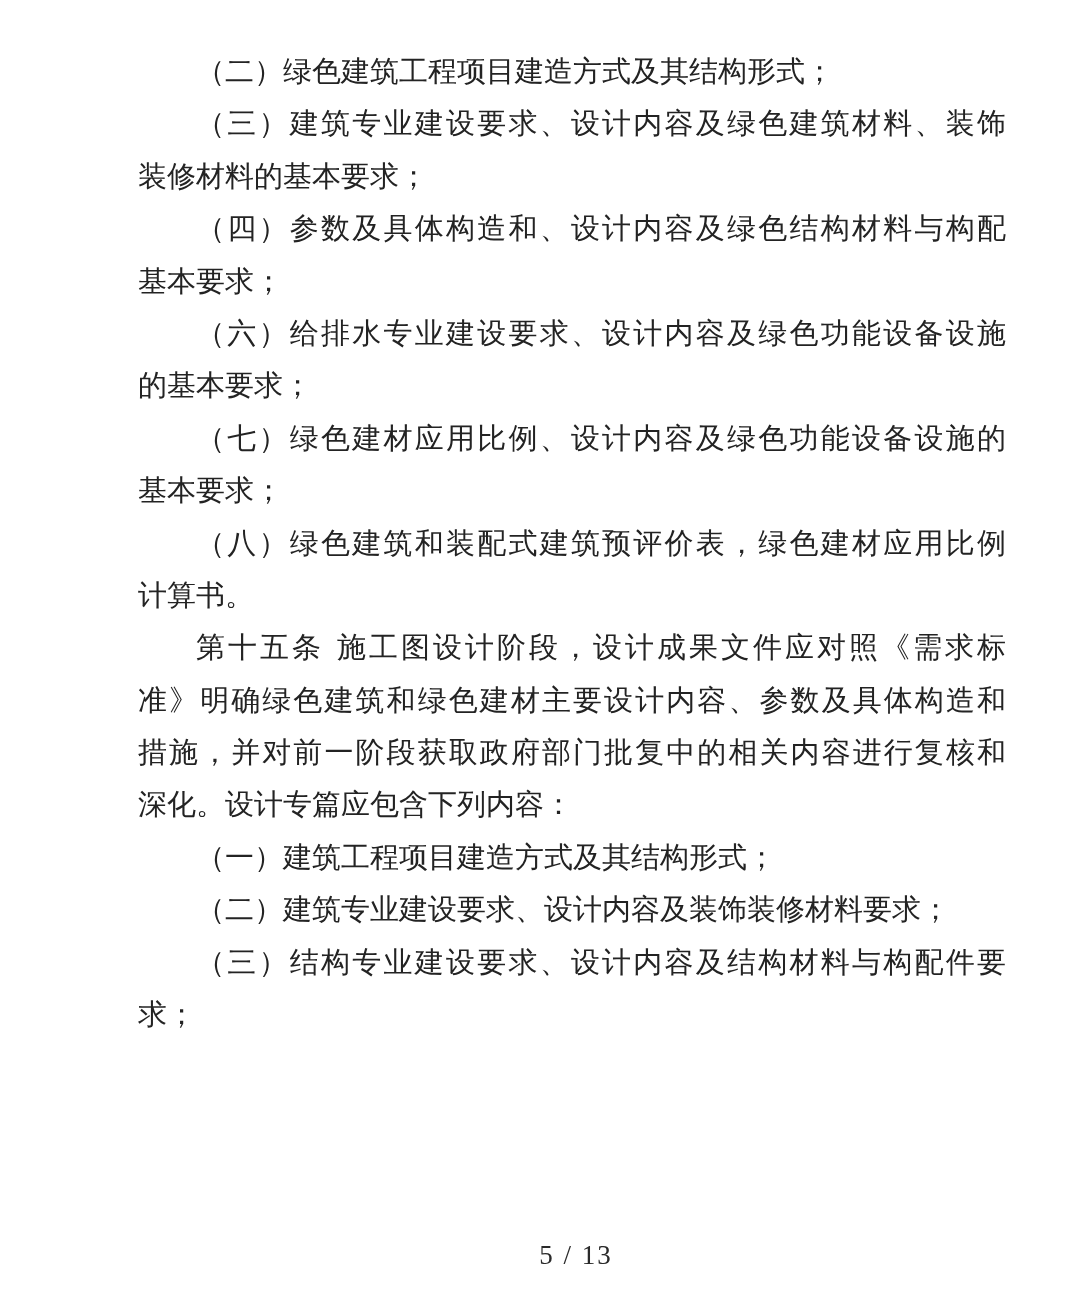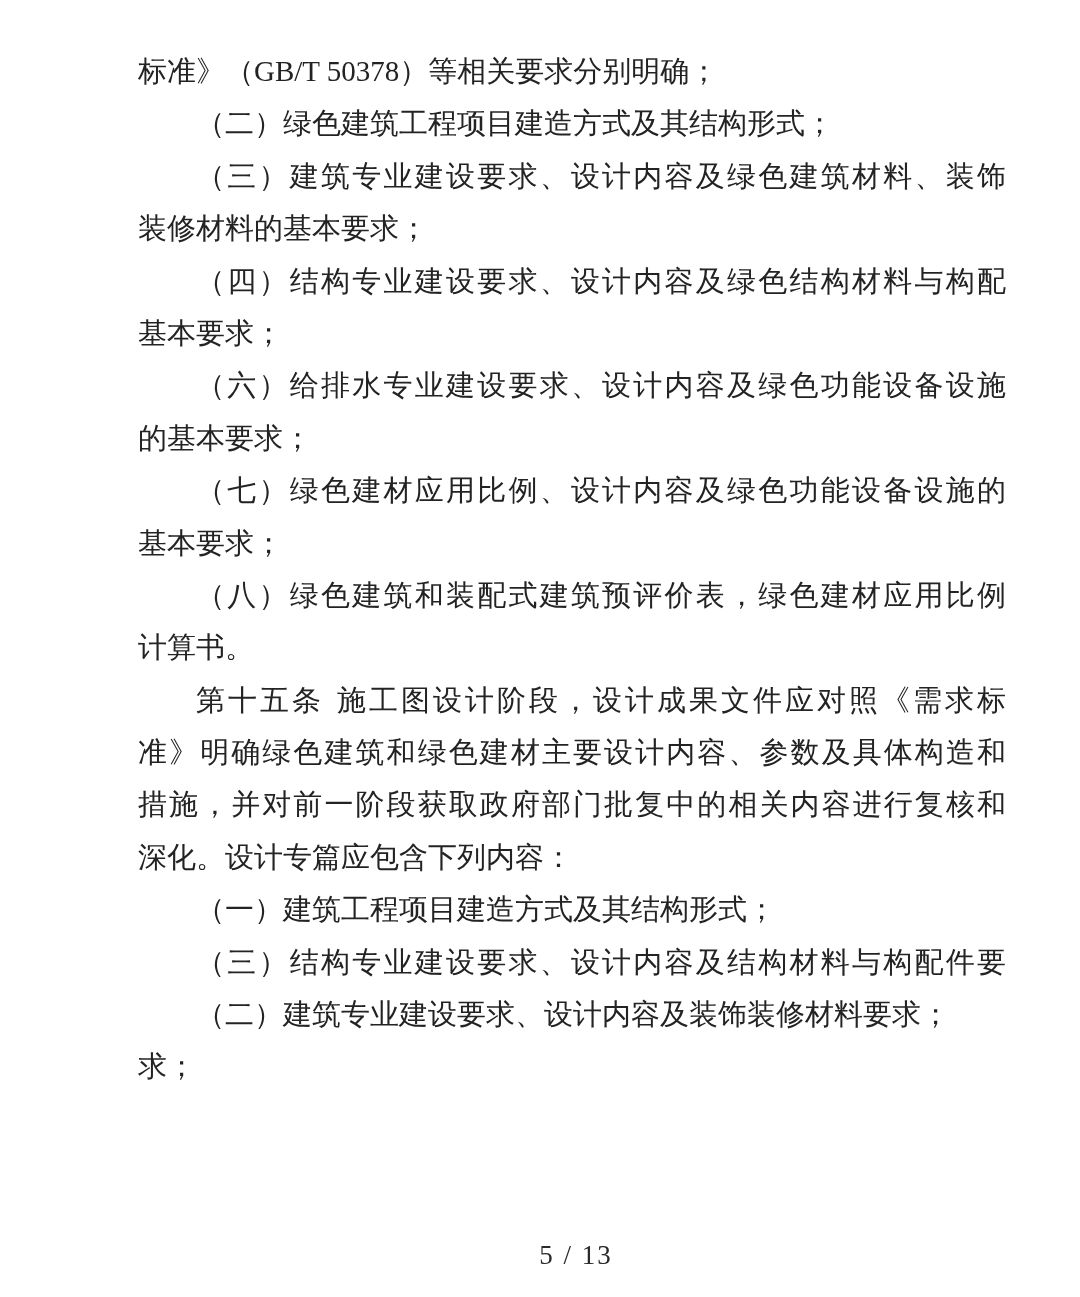--- a/index.html
+++ b/index.html
@@ -49,37 +49,36 @@
     font-size: 27px;
     letter-spacing: 2px;
     color: #2a2a2a;
     padding-left: 36px;
   }
 </style>
 </head>
 <body>
 
 <div class="text-column">
-  <div class="line">标准》（GB/T 50378）等相关要求分别明确；</div>
   <div class="line indent">（二）绿色建筑工程项目建造方式及其结构形式；</div>
   <div class="line indent fill">（三）建筑专业建设要求、设计内容及绿色建筑材料、装饰</div>
   <div class="line">装修材料的基本要求；</div>
-  <div class="line indent fill">（四）结构专业建设要求、设计内容及绿色结构材料与构配</div>
+  <div class="line indent fill">（四）参数及具体构造和、设计内容及绿色结构材料与构配</div>
   <div class="line">基本要求；</div>
   <div class="line indent fill">（六）给排水专业建设要求、设计内容及绿色功能设备设施</div>
   <div class="line">的基本要求；</div>
   <div class="line indent fill">（七）绿色建材应用比例、设计内容及绿色功能设备设施的</div>
   <div class="line">基本要求；</div>
   <div class="line indent fill">（八）绿色建筑和装配式建筑预评价表，绿色建材应用比例</div>
   <div class="line">计算书。</div>
   <div class="line indent fill">
     <span class="lead-bold">第十五条</span><span>施工图设计阶段，设计成果文件应对照《需求标</span>
   </div>
   <div class="line fill">准》明确绿色建筑和绿色建材主要设计内容、参数及具体构造和</div>
   <div class="line fill">措施，并对前一阶段获取政府部门批复中的相关内容进行复核和</div>
   <div class="line">深化。设计专篇应包含下列内容：</div>
   <div class="line indent">（一）建筑工程项目建造方式及其结构形式；</div>
+  <div class="line indent">（二）建筑专业建设要求、设计内容及装饰装修材料要求；</div>
   <div class="line indent fill">（三）结构专业建设要求、设计内容及结构材料与构配件要</div>
-  <div class="line indent">（二）建筑专业建设要求、设计内容及装饰装修材料要求；</div>
   <div class="line">求；</div>
 </div>
 
 <div class="page-footer">5 / 13</div>
 
 </body></html>

